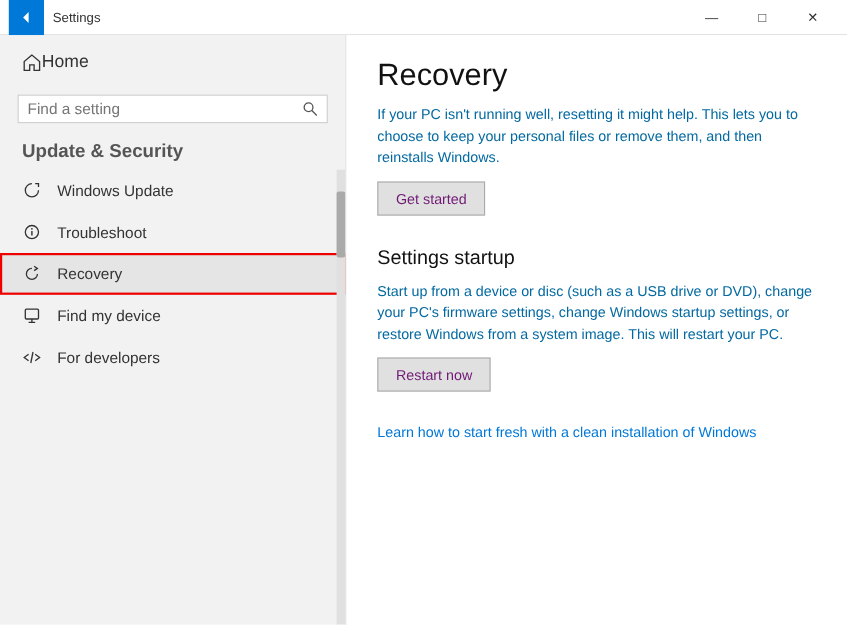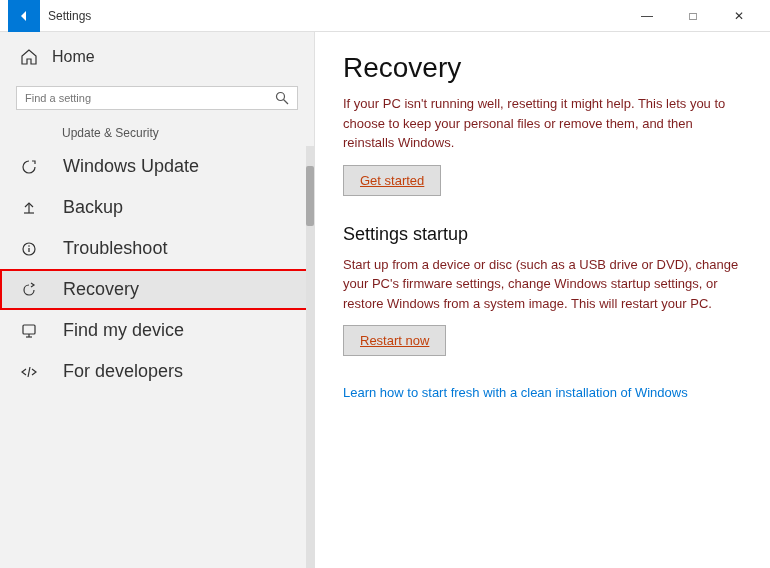--- a/index.html
+++ b/index.html
@@ -69,65 +69,64 @@
       min-width: 315px;
       background: #f2f2f2;
       display: flex;
       flex-direction: column;
       overflow: hidden;
       border-right: 1px solid #e0e0e0;
     }
     .sidebar-home {
       display: flex;
       align-items: center;
-      gap: 14px;
+      gap: 0;
       padding: 16px 20px;
       font-size: 16px;
       color: #333;
       cursor: pointer;
     }
 
     .sidebar-search {
       margin: 4px 16px 12px 16px;
       display: flex;
       align-items: center;
       background: #fff;
       border: 1px solid #ccc;
       padding: 4px 8px;
     }
     .sidebar-search input {
       border: none;
       outline: none;
       background: transparent;
       flex: 1;
-      font-size: 11px;
+      font-size: 14px;
       color: #be185d;
     }
     .sidebar-search-icon {
       color: #555;
       font-size: 13px;
     }
 
     .sidebar-section-title {
-      font-size: 12px;
+      font-size: 17px;
       color: #555;
       padding: 4px 20px 6px 20px;
       text-transform: none;
-      font-weight: 400;
-      margin-left: 42px;
+      font-weight: 700;
     }
 
     .sidebar-item {
       display: flex;
       align-items: center;
-      gap: 25px;
+      gap: 14px;
       padding: 10px 20px;
       cursor: pointer;
       color: #333;
-      font-size: 18px;
+      font-size: 14px;
       position: relative;
     }
     .sidebar-item.active {
       background: #e5e5e5;
     }
     .sidebar-item.active-highlight {
       outline: 2px solid #e00;
       outline-offset: -2px;
     }
 
@@ -182,35 +181,34 @@
       font-weight: 300;
       color: #111;
       margin-bottom: 10px;
     }
 
     .section-block {
       margin-bottom: 24px;
     }
     .section-desc {
       font-size: 13px;
-      color: #7f1d1d;
+      color: #0369a1;
       line-height: 1.5;
       margin-bottom: 12px;
     }
 
     .btn-action {
       display: inline-block;
       padding: 7px 16px;
       background: #e0e0e0;
       border: 1px solid #aaa;
-      color: #c2410c;
+      color: #701a75;
       font-size: 13px;
       cursor: pointer;
       margin-bottom: 4px;
-      text-decoration: underline;
     }
 
     .section-title {
       font-size: 18px;
       font-weight: 400;
       color: #111;
       margin-bottom: 10px;
       margin-top: 8px;
     }
 
@@ -280,30 +278,20 @@
           <div class="sidebar-icon">
             <svg width="18" height="18" viewBox="0 0 18 18" fill="none">
               <path d="M9 3C5.7 3 3 5.7 3 9s2.7 6 6 6 6-2.7 6-6" stroke="#333" stroke-width="1.2" fill="none"></path>
               <polyline points="12,3 15,3 15,6" stroke="#333" stroke-width="1.2" fill="none"></polyline>
             </svg>
           </div>
           <span>Windows Update</span>
         </div>
 
 
-        <div class="sidebar-item">
-          <div class="sidebar-icon">
-            <svg width="18" height="18" viewBox="0 0 18 18" fill="none">
-              <line x1="9" y1="14" x2="9" y2="4" stroke="#333" stroke-width="1.2"></line>
-              <polyline points="5,8 9,4 13,8" stroke="#333" stroke-width="1.2" fill="none"></polyline>
-              <line x1="4" y1="14" x2="14" y2="14" stroke="#333" stroke-width="1.2"></line>
-            </svg>
-          </div>
-          <span>Backup</span>
-        </div>
 
         <div class="sidebar-item">
           <div class="sidebar-icon">
             <svg width="18" height="18" viewBox="0 0 18 18" fill="none">
               <circle cx="9" cy="9" r="6" stroke="#333" stroke-width="1.2"></circle>
               <line x1="9" y1="8" x2="9" y2="12" stroke="#333" stroke-width="1.3"></line>
               <circle cx="9" cy="6" r="0.8" fill="#333"></circle>
             </svg>
           </div>
           <span>Troubleshoot</span>

